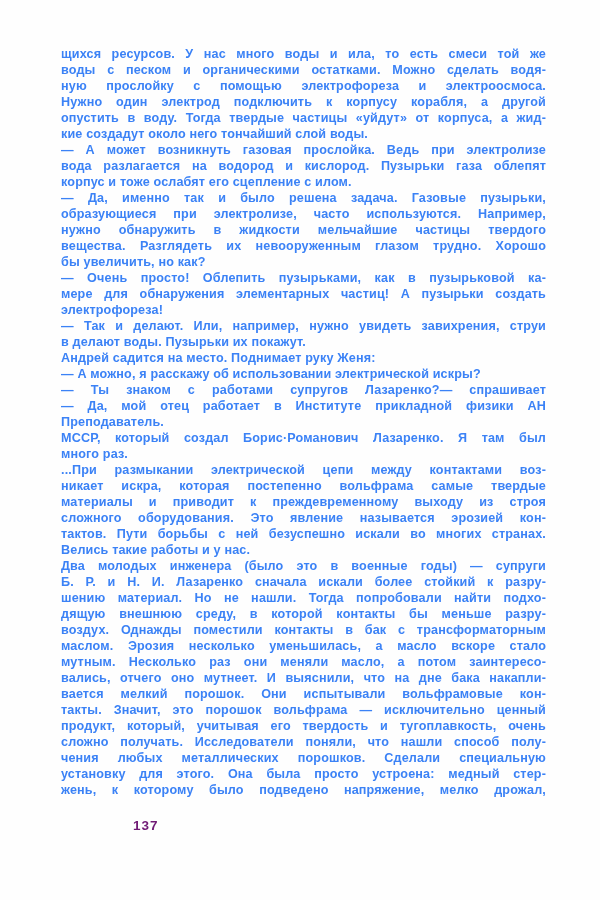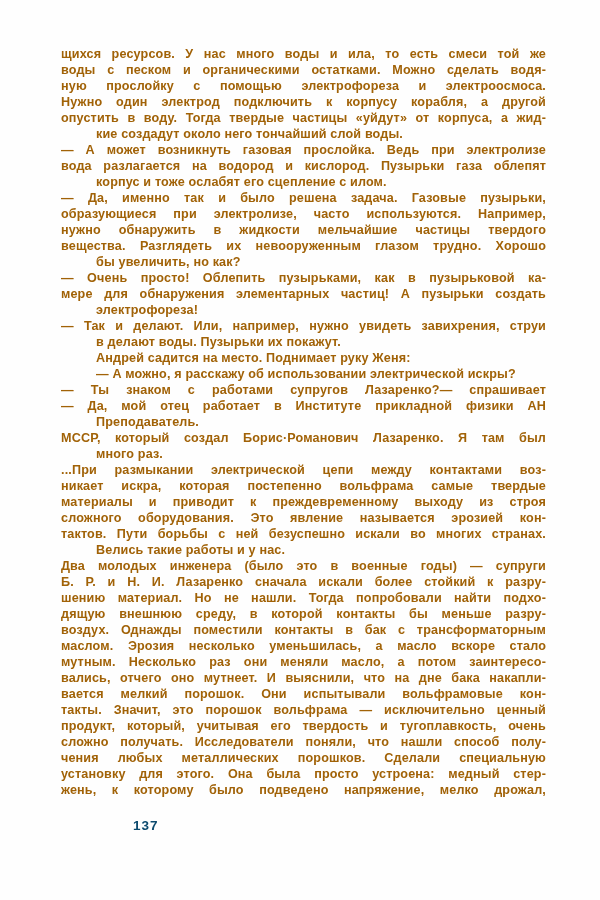--- a/index.html
+++ b/index.html
@@ -19,30 +19,29 @@
     position: absolute;
     left: 61px;
     top: 46px;
     width: 485px;
   }
   .line {
     height: 16px;
     line-height: 16px;
     font-size: 12.6px;
     font-weight: 600;
-    color: #a16207;
+    color: #3b82f6;
     letter-spacing: 0.15px;
     text-align: justify;
     text-align-last: justify;
     white-space: normal;
   }
   .line.para-end {
     text-align: center;
     text-align-last: left;
-    margin-left: 35px;
   }
   .page-number {
     position: absolute;
     left: 133px;
     top: 818px;
     font-size: 13.5px;
     line-height: 16px;
     font-weight: 600;
     letter-spacing: 1px;
   }
@@ -93,14 +92,14 @@
       <div class="line">мутным. Несколько раз они меняли масло, а потом заинтересо-</div>
       <div class="line">вались, отчего оно мутнеет. И выяснили, что на дне бака накапли-</div>
       <div class="line">вается мелкий порошок. Они испытывали вольфрамовые кон-</div>
       <div class="line">такты. Значит, это порошок вольфрама — исключительно ценный</div>
       <div class="line">продукт, который, учитывая его твердость и тугоплавкость, очень</div>
       <div class="line">сложно получать. Исследователи поняли, что нашли способ полу-</div>
       <div class="line">чения любых металлических порошков. Сделали специальную</div>
       <div class="line">установку для этого. Она была просто устроена: медный стер-</div>
       <div class="line">жень, к которому было подведено напряжение, мелко дрожал,</div>
     </div>
-  <div class="page-number" style="color: #0c4a6e;">137</div>
+  <div class="page-number" style="color: #701a75;">137</div>
 </div>
 
 </body></html>

